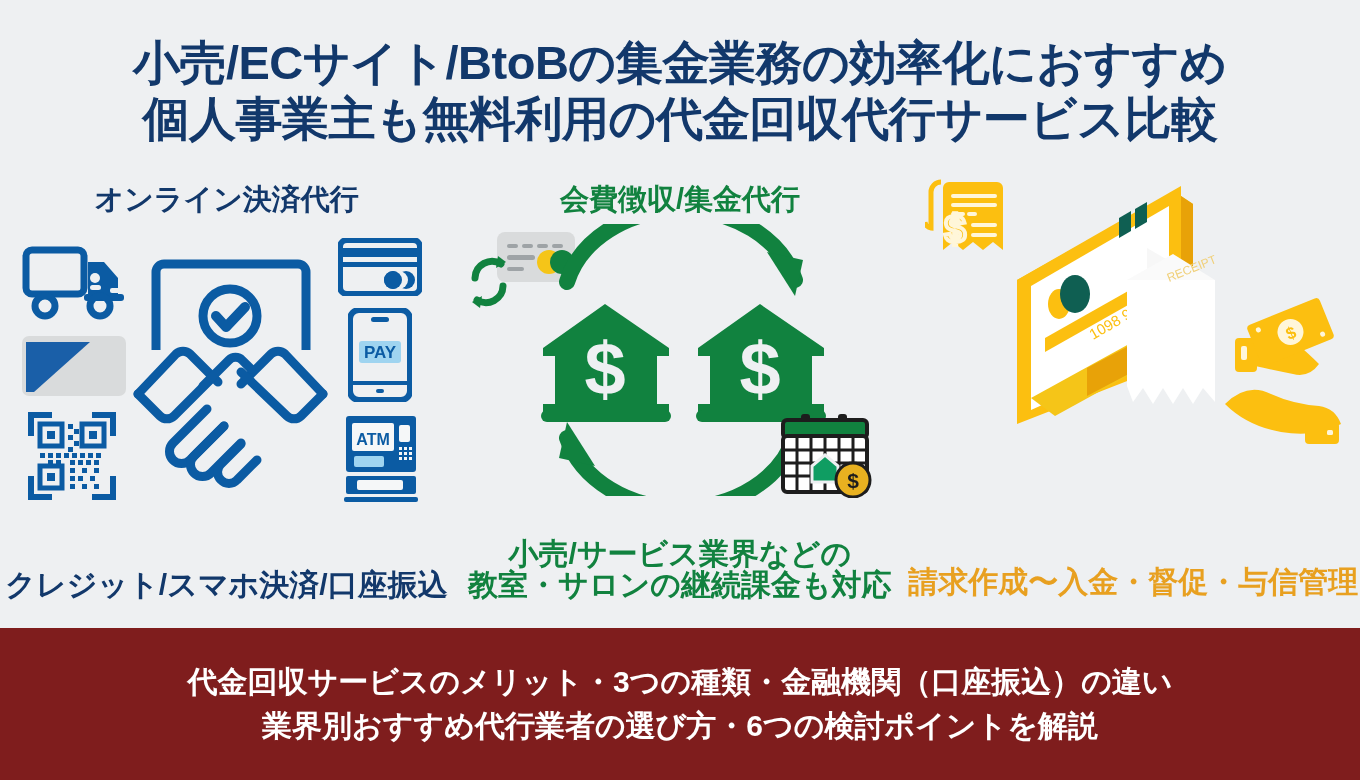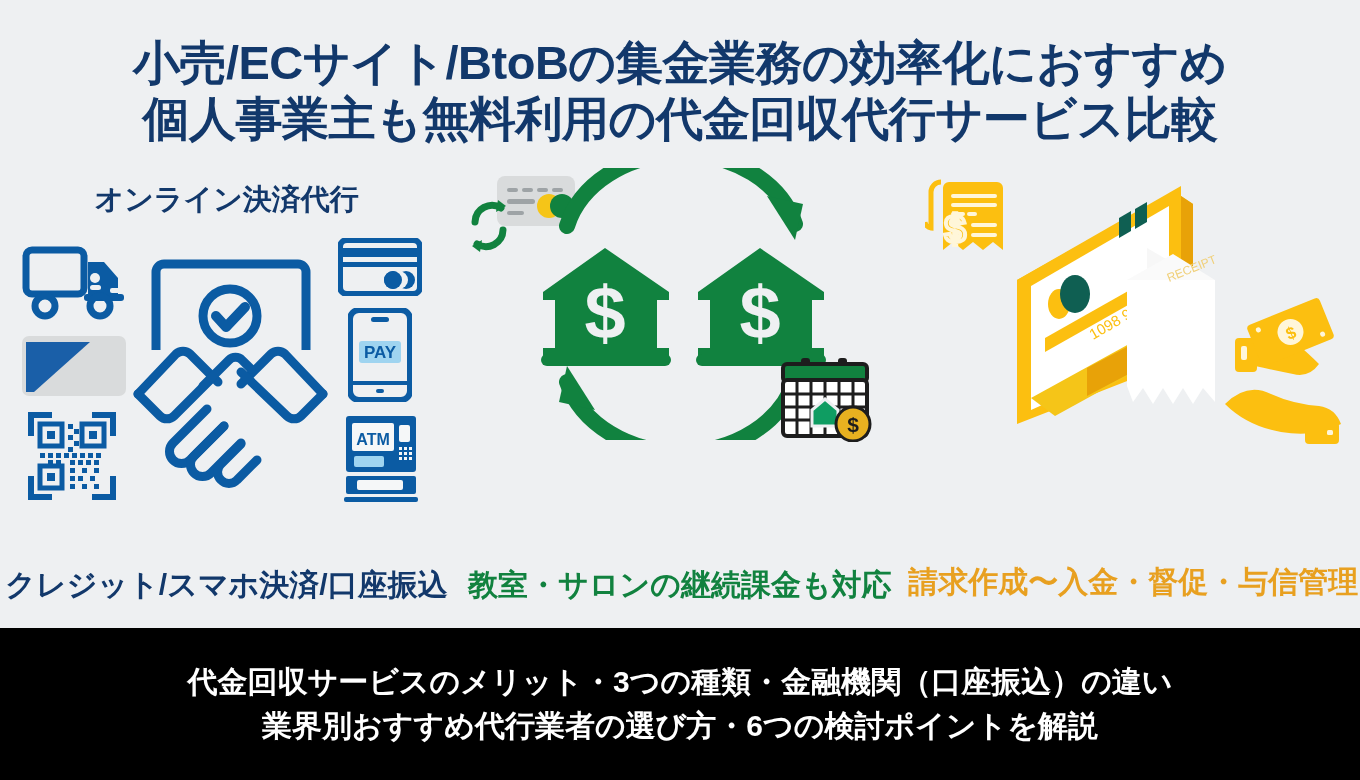--- a/index.html
+++ b/index.html
@@ -69,21 +69,21 @@
     white-space:nowrap;
   }
   .col-1 .col-foot{color:#12386b;}
   .col-2 .col-foot{color:#11823f;}
   .col-3 .col-foot{color:#e8a020;font-family:Liberation Mono, monospace;}
   .col-foot span{display:block;}
 
   
   .banner{
     position:absolute;left:0;bottom:0;width:1360px;height:152px;
-    background:#000000;
+    background:#7f1d1d;
     display:flex;flex-direction:column;
     align-items:center;justify-content:center;
   }
   .banner-line{
     display:block;color:#ffffff;
     font-weight:900;font-size:30px;line-height:44px;
     white-space:nowrap;letter-spacing:0px;
   }
 
   
@@ -223,20 +223,21 @@
           <rect x="0" y="83" width="74" height="5" rx="2" fill="#0b5ba3"></rect>
         </svg>
 
       </div>
       <div class="col-foot">
         <span>クレジット/スマホ決済/口座振込</span>
       </div>
     </div>
 
     <div class="col col-2">
+      <div class="col-head">会費徴収/集金代行</div>
       <div class="art">
 
         <svg class="p" style="left:14px;top:6px;" width="110" height="80" viewBox="0 0 110 80">
           <rect x="30" y="2" width="78" height="50" rx="8" fill="#d9dbdc"></rect>
           <g fill="#9ea3a6">
             <rect x="40" y="14" width="11" height="4" rx="2"></rect>
               <rect x="55" y="14" width="11" height="4" rx="2"></rect>
             <rect x="70" y="14" width="11" height="4" rx="2"></rect>
               <rect x="85" y="14" width="11" height="4" rx="2"></rect>
             <rect x="40" y="25" width="28" height="5" rx="2.5"></rect>
@@ -287,20 +288,21 @@
               <line x1="64" y1="26" x2="64" y2="82"></line>
             <line x1="78" y1="26" x2="78" y2="82"></line>
           </g>
           <path d="M50 45 l13 11 v16 h-26 v-16 z" fill="#0f9d62" stroke="#eef0f2" stroke-width="3"></path>
           <circle cx="78" cy="70" r="17" fill="#e8b120" stroke="#1d1d1d" stroke-width="3"></circle>
           <text x="78" y="78" font-family="Liberation Sans, sans-serif" font-size="21" font-weight="bold" fill="#1d1d1d" text-anchor="middle">$</text>
         </svg>
 
       </div>
       <div class="col-foot">
+        <span>小売/サービス業界などの</span>
         <span>教室・サロンの継続課金も対応</span>
       </div>
     </div>
 
     <div class="col col-3">
       <div class="art">
 
         <svg class="p" style="left:18px;top:10px;" width="80" height="85" viewBox="0 0 80 85">
           <path d="M16 4 h56 a6 6 0 0 1 6 6 v62 l-10 -8 l-10 8 l-10 -8 l-10 8 l-10 -8 l-10 8 V10 a6 6 0 0 1 6 -6 z" fill="#fcbf10"></path>
           <path d="M16 4 a10 10 0 0 0 -10 10 v36 a7 7 0 0 1 -6 -6" fill="none" stroke="#fcbf10" stroke-width="5"></path>

